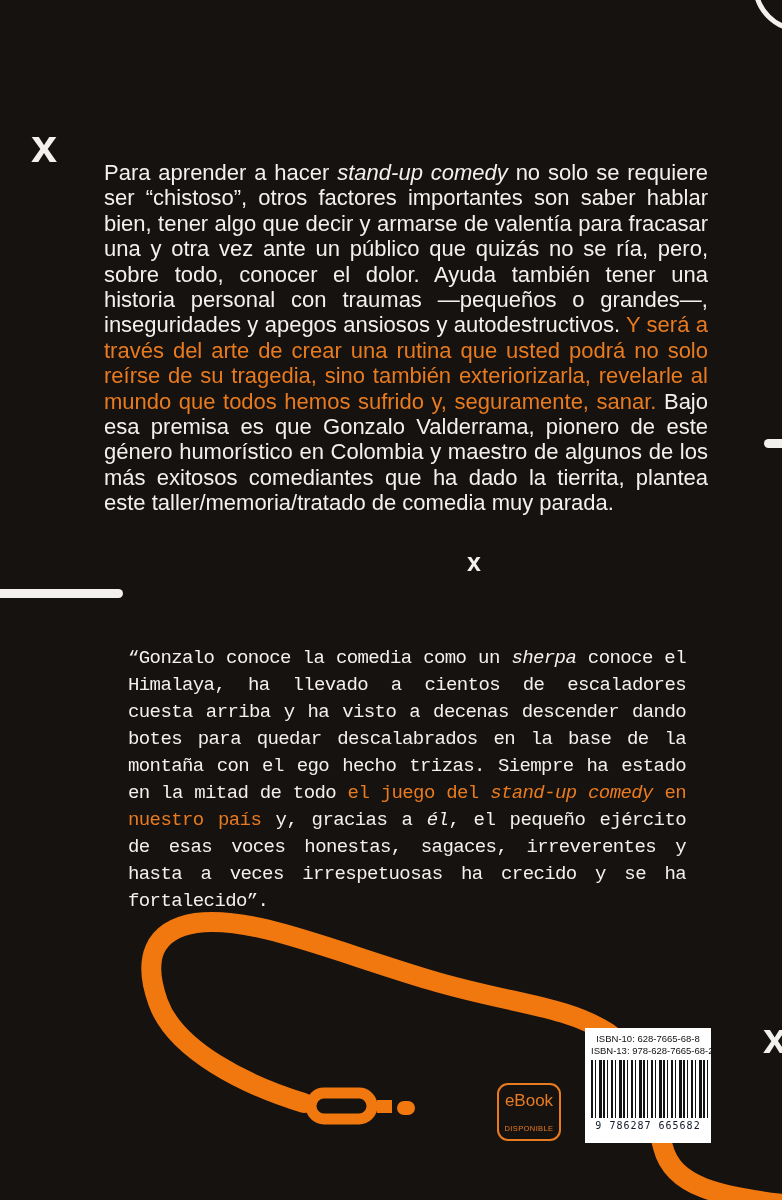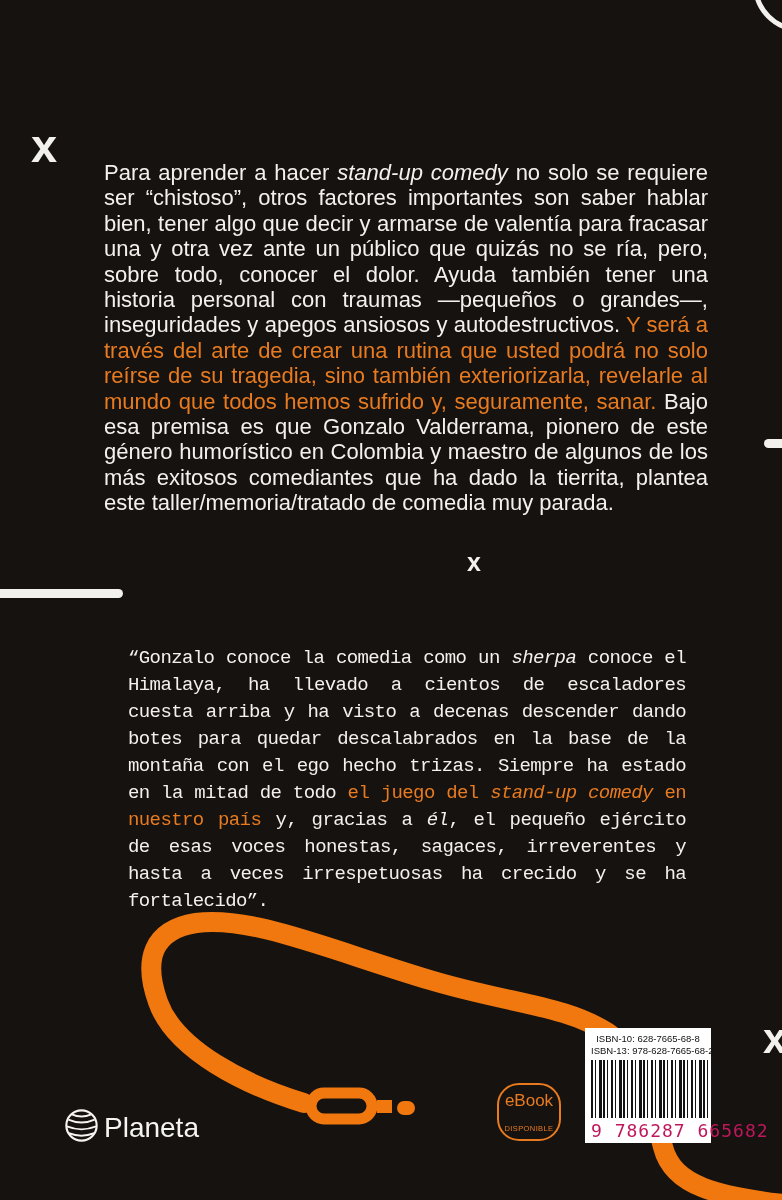--- a/index.html
+++ b/index.html
@@ -80,27 +80,27 @@
     margin:3px auto 0 auto;height:58px;width:122px;
     background:
       repeating-linear-gradient(90deg,
         #131313 0 2px, transparent 2px 4px,
         #131313 4px 5px, transparent 5px 8px,
         #131313 8px 11px, transparent 11px 12px,
         #131313 12px 14px, transparent 14px 16px,
         #131313 16px 17px, transparent 17px 20px);
   }
   .barcode .number{
-    margin-top:2px;font-size:18px;color:#be185d;letter-spacing:1px;
+    margin-top:2px;font-size:10px;color:#0f172a;letter-spacing:1px;
     font-family:"DejaVu Sans Mono", monospace;white-space:nowrap;
   }
   
   .ebook{
     position:absolute;left:497px;top:1083px;width:64px;height:58px;
-    border:2.5px solid #E87B20;border-radius:22px;box-sizing:border-box;
+    border:2.5px solid #E87B20;border-radius:11px;box-sizing:border-box;
     display:flex;flex-direction:column;align-items:center;justify-content:center;
     z-index:2;
   }
   .ebook .t1{font-size:17px;color:#E87B20;line-height:18px;}
   .ebook .t2{font-size:7.5px;color:#E87B20;letter-spacing:0.4px;margin-top:14px;}
   
   .publisher{
     position:absolute;left:64px;top:1108px;display:flex;align-items:center;gap:5px;z-index:2;
   }
   .publisher .name{
@@ -142,26 +142,14 @@
     <div class="isbn">ISBN-13: 978-628-7665-68-2</div>
     <div class="bars"></div>
     <div class="number">9 786287 665682</div>
   </div>
 
   <div class="ebook">
     <div class="t1">eBook</div>
     <div class="t2">DISPONIBLE</div>
   </div>
 
-  <div class="publisher">
-    <span>
-      <svg width="35" height="35" viewBox="0 0 36 36">
-        <circle cx="18" cy="18" r="15.6" fill="none" stroke="#F5F4F2" stroke-width="2.2"></circle>
-        <path d="M8 6.5 Q18 11 28 6.5" fill="none" stroke="#F5F4F2" stroke-width="2"></path>
-        <path d="M4.5 12 Q18 18 31.5 12" fill="none" stroke="#F5F4F2" stroke-width="2"></path>
-        <path d="M3 19 Q18 25 33 19" fill="none" stroke="#F5F4F2" stroke-width="2"></path>
-        <path d="M5 26 Q18 31 31 26" fill="none" stroke="#F5F4F2" stroke-width="2"></path>
-      </svg>
-    </span>
-    <span class="name">Planeta</span>
-  </div>
 
 </div>
 
 </body></html>

